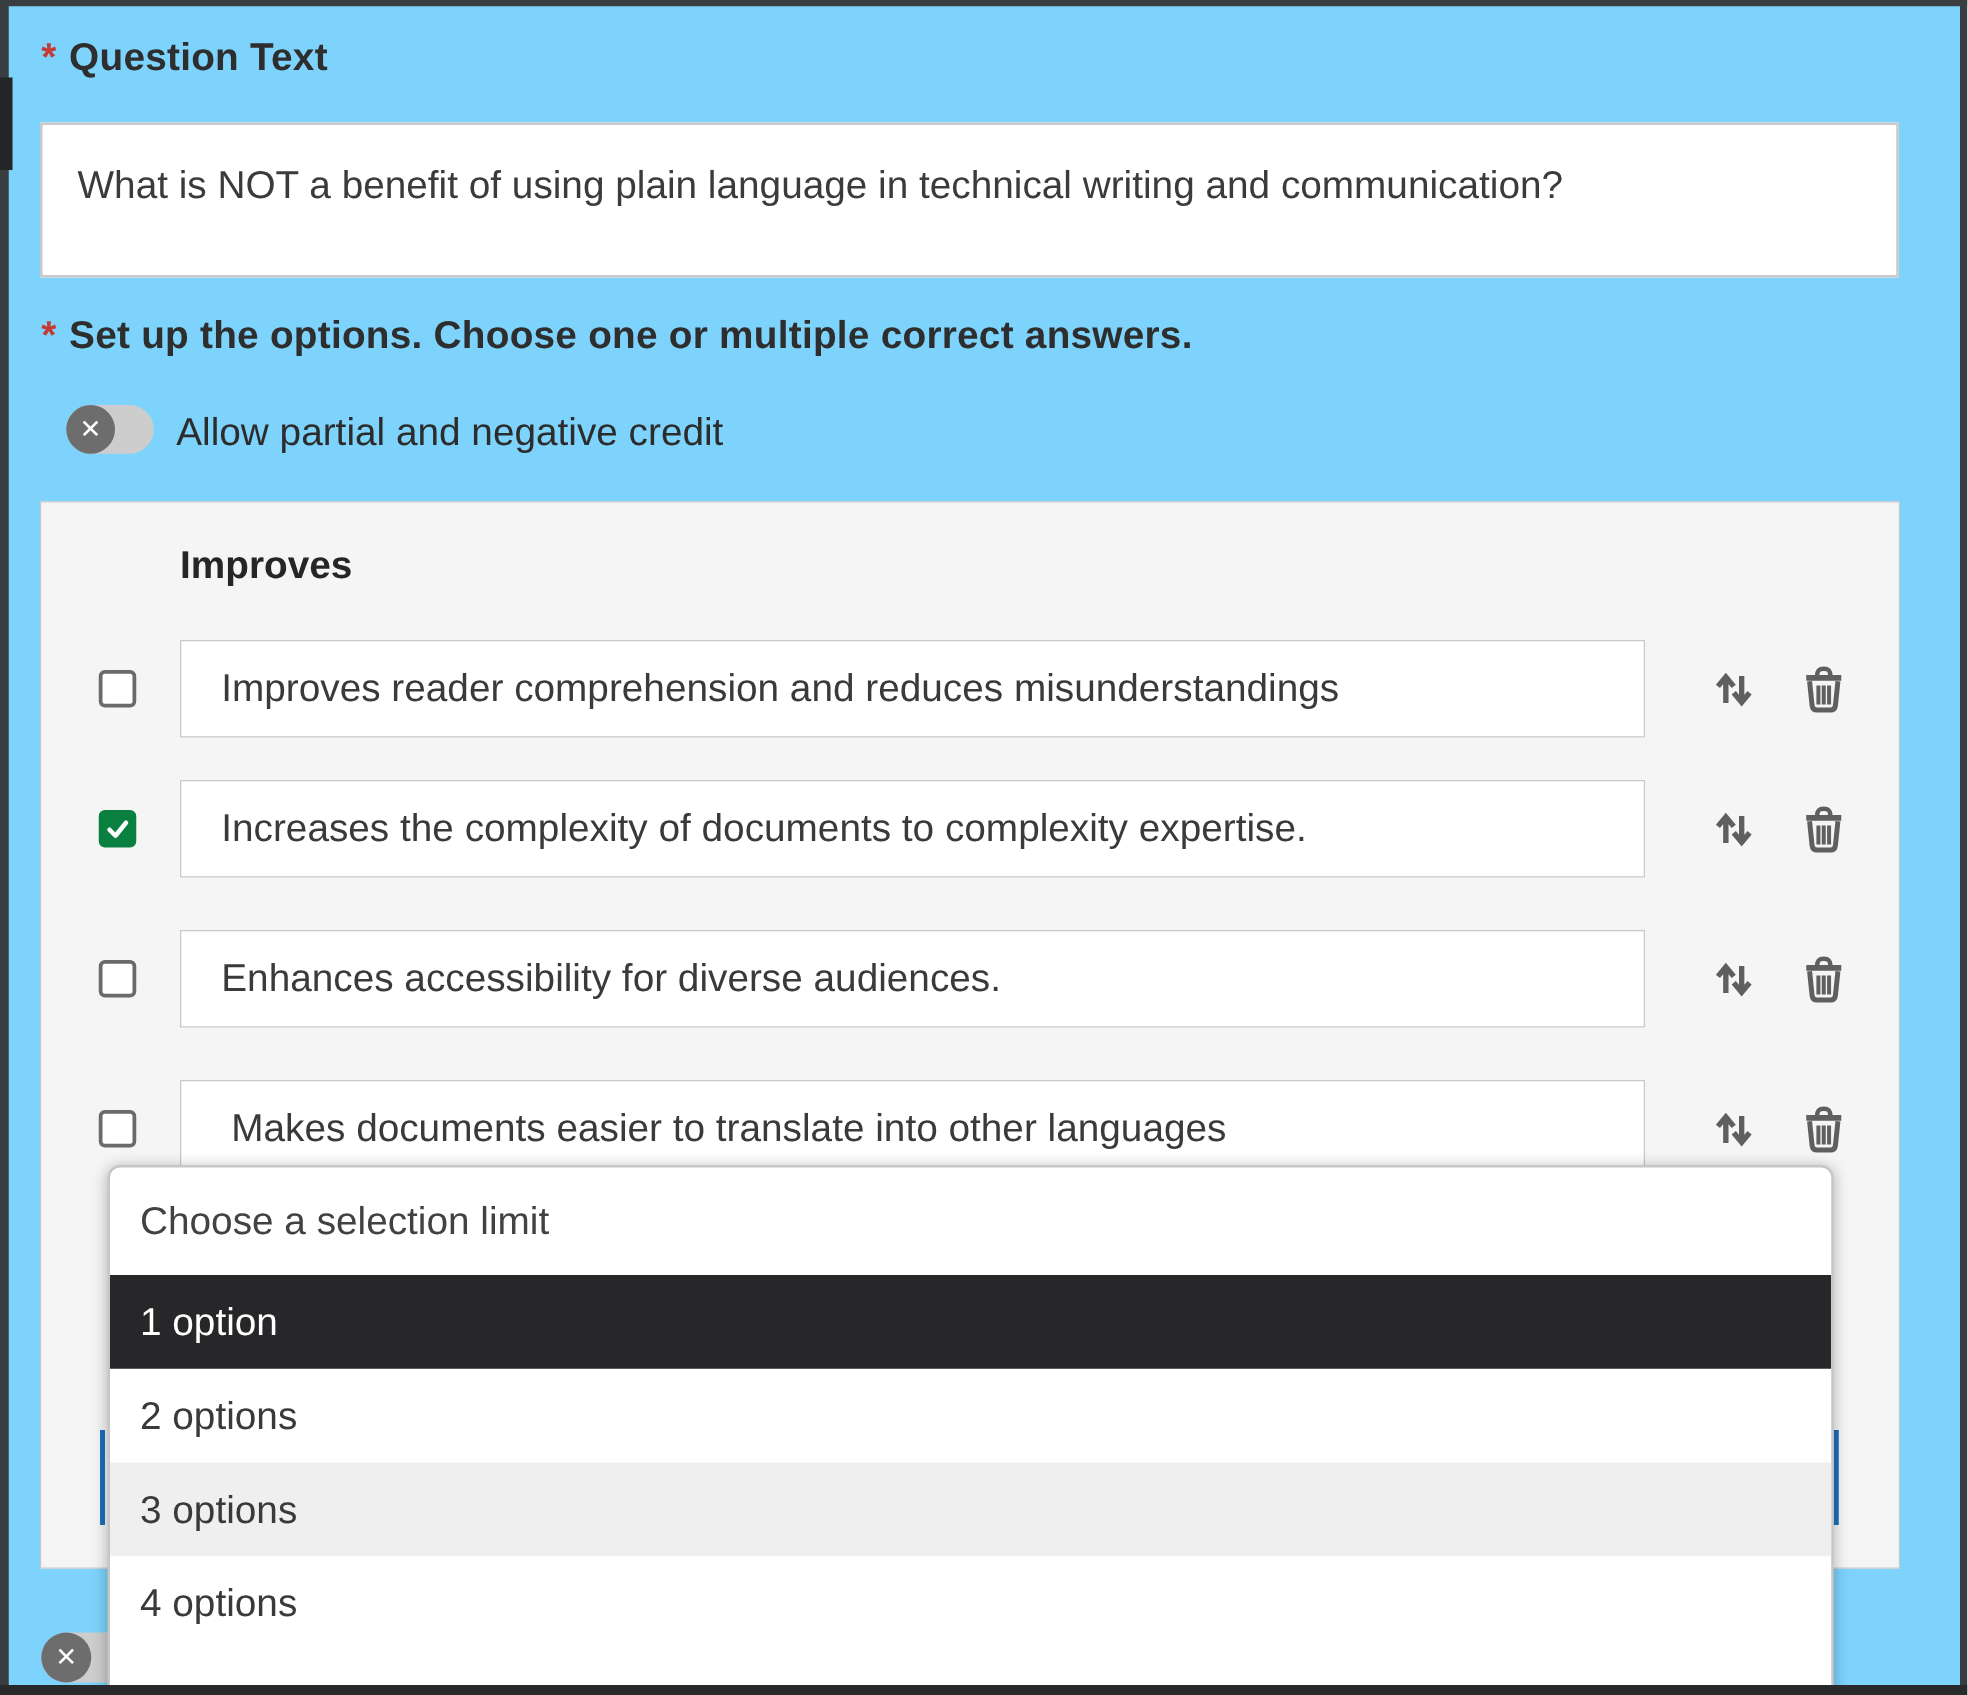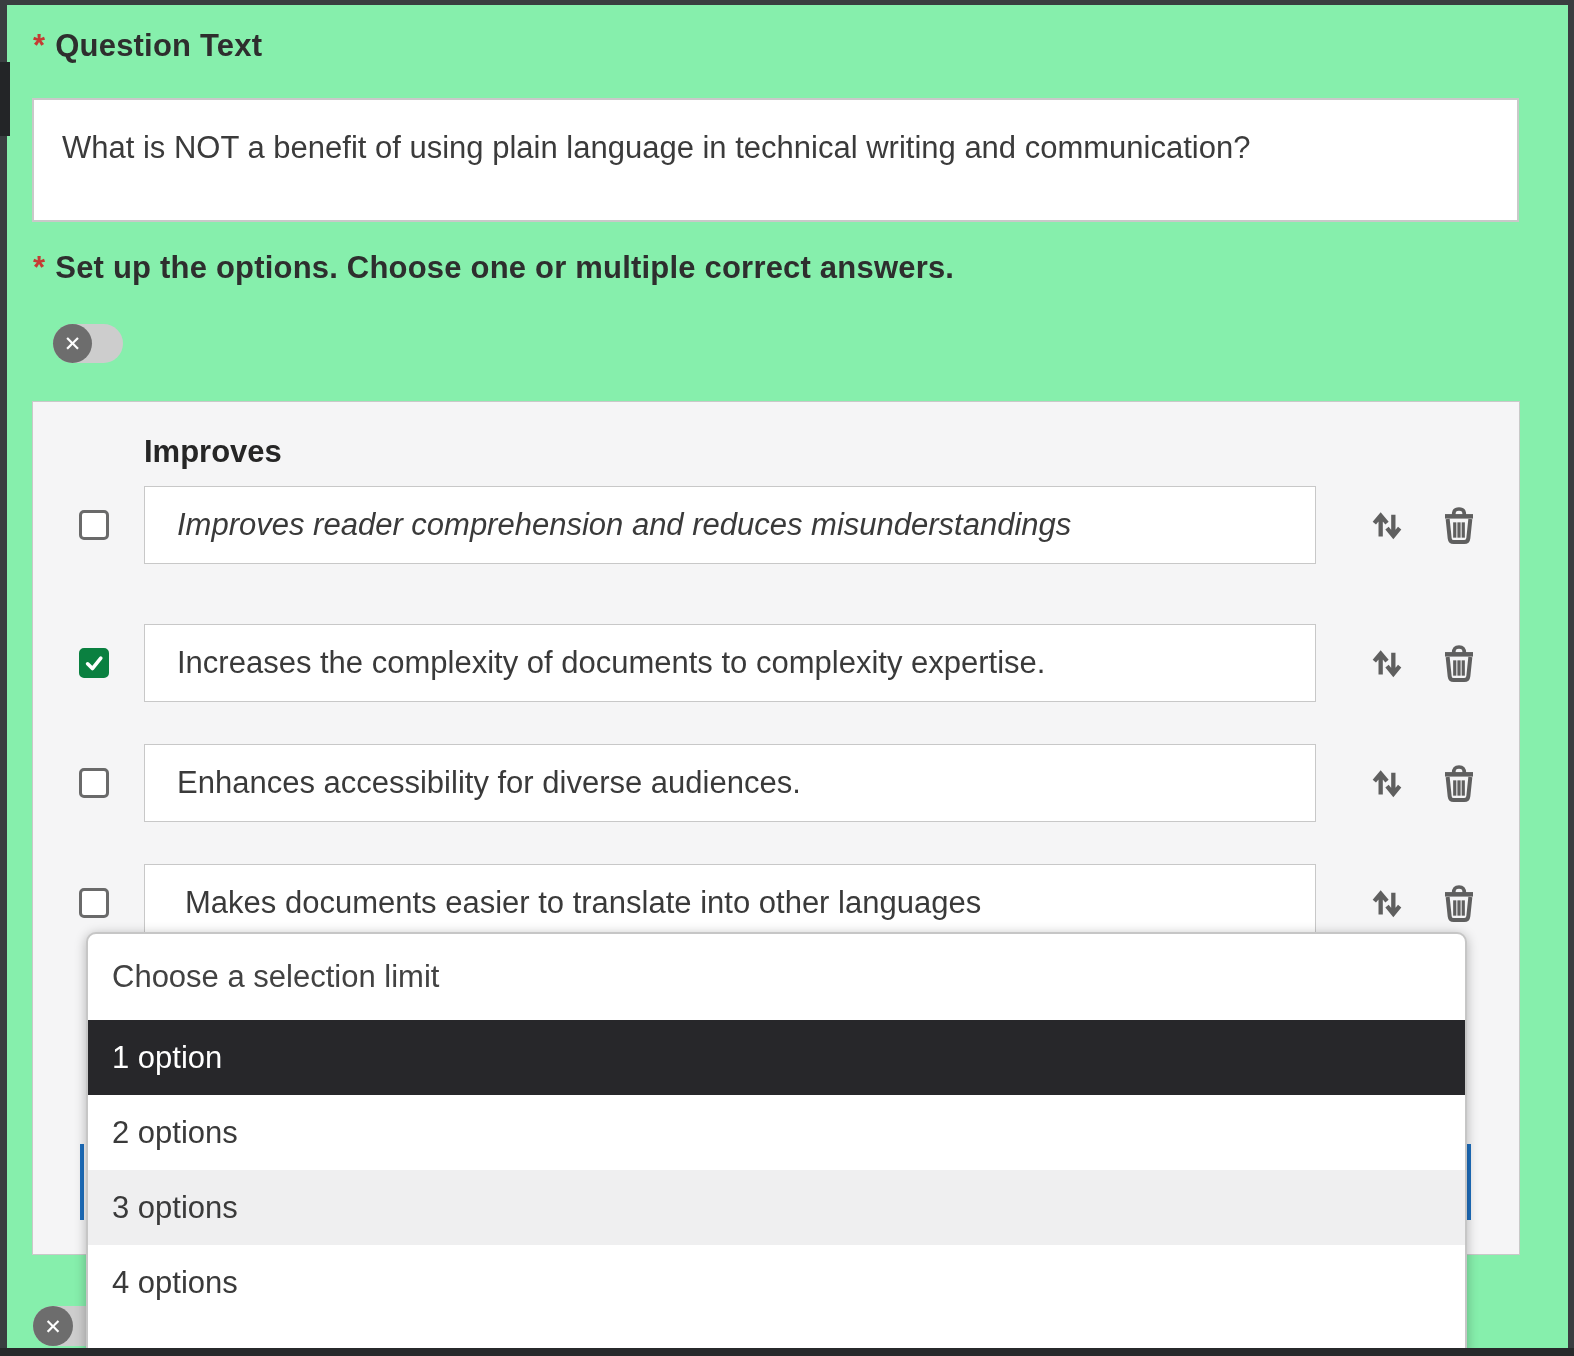--- a/index.html
+++ b/index.html
@@ -1,16 +1,16 @@
 <!DOCTYPE html>
 <html><head>
 <meta charset="utf-8">
 <style>
   html,body{margin:0;padding:0;background:#fff;}
-  #screen{position:relative;width:1574px;height:1356px;background:#86efac;overflow:hidden;
+  #screen{position:relative;width:1574px;height:1356px;background:#7dd3fc;overflow:hidden;
           font-family:"Liberation Sans","DejaVu Sans",sans-serif;color:#2f2f2f;}
 
   
   .frame{position:absolute;background:#3a3d40;z-index:40;}
   .frame-top{left:0;top:0;width:1574px;height:5px;}
   .frame-left{left:0;top:0;width:7px;height:1356px;}
   .frame-right{left:1568px;top:0;width:6px;height:1356px;}
   .frame-bottom{left:0;top:1348px;width:1574px;height:8px;background:#27292b;}
   .scroll-thumb{position:absolute;left:0;top:62px;width:10px;height:74px;background:#232527;z-index:41;}
 
@@ -83,25 +83,26 @@
   <div class="section-label" style="left:33px;top:250px;">
     <span class="req">*</span><span>Set up the options. Choose one or multiple correct answers.</span>
   </div>
 
   <div class="toggle" style="left:53px;top:324px;">
     <span class="track"></span>
     <span class="knob">
         <span>✕</span>
       </span>
   </div>
+  <div class="toggle-label" style="left:141px;top:328px;">Allow partial and negative credit</div>
 
   <div class="options-panel">
     <div class="panel-title">Improves</div>
 
-    <div class="opt-row" style="top:84px;font-style:italic;">
+    <div class="opt-row" style="top:110px;">
       <span class="checkbox">
         
       </span>
       <div class="opt-input">
         <span class="txt">Improves reader comprehension and reduces misunderstandings</span>
       </div>
       <span class="icon-btn reorder">
         <svg width="34" height="38" viewBox="0 0 26 30">
             <path d="M8 24 L8 9 M3 13.5 L8 7.5 L13 13.5" fill="none" stroke="#5f5f5f" stroke-width="3.4" stroke-linejoin="miter"></path>
             <path d="M18 7 L18 22 M13 17.5 L18 23.5 L23 17.5" fill="none" stroke="#5f5f5f" stroke-width="3.4"></path>

